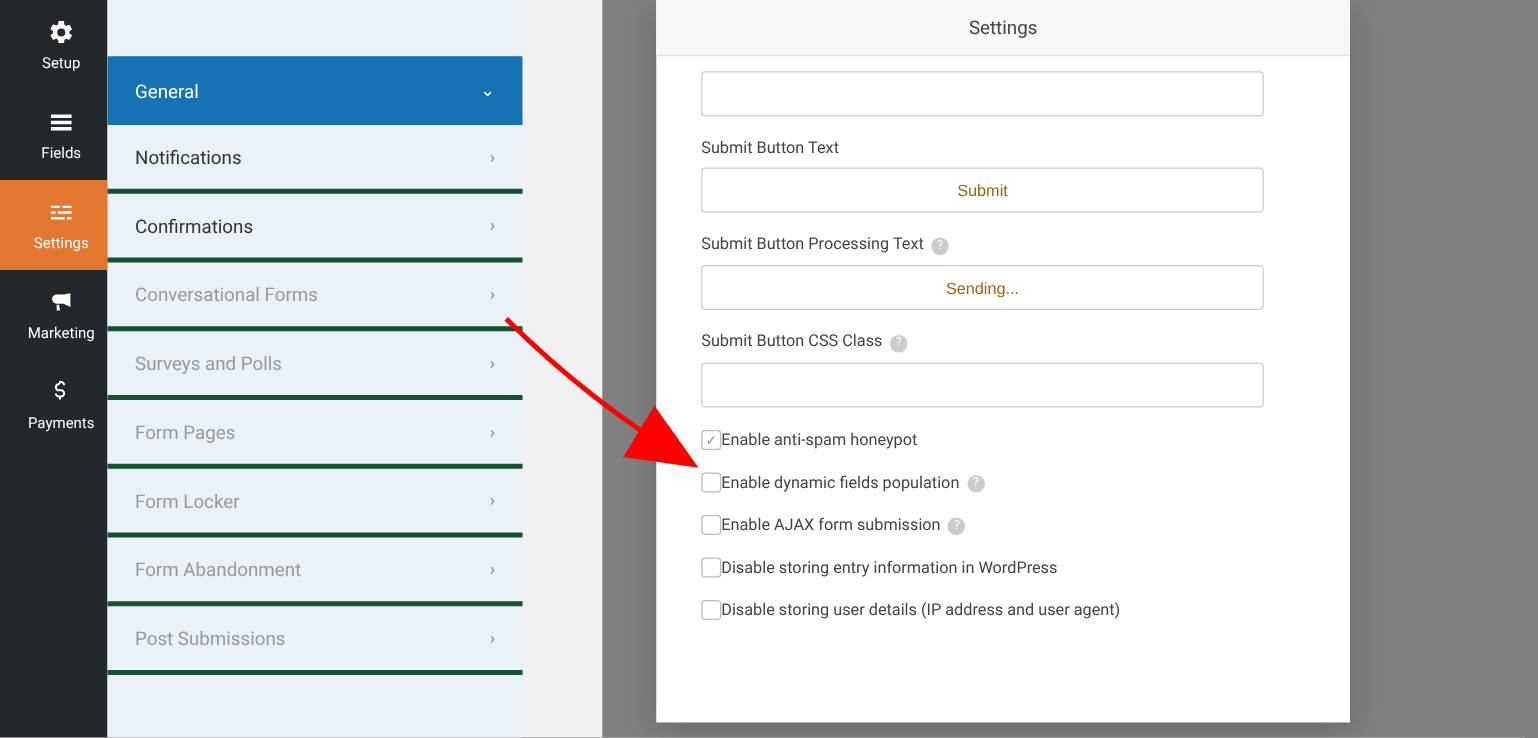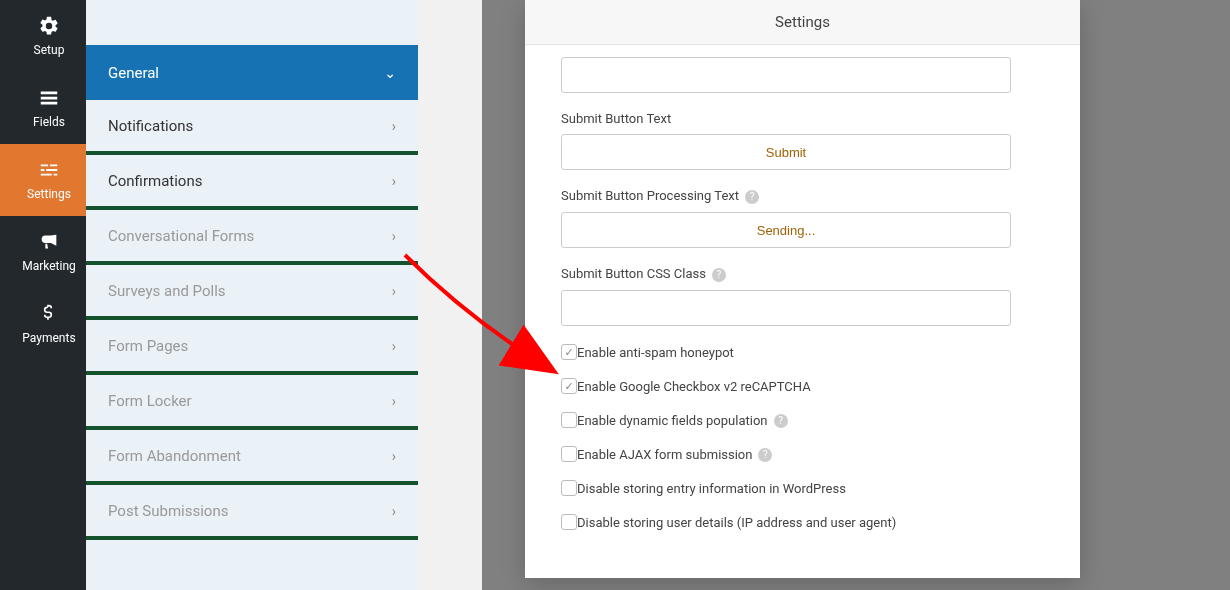--- a/index.html
+++ b/index.html
@@ -141,24 +141,20 @@
     <div class="field">
       <label><span>Submit Button CSS Class</span><span class="help">?</span></label>
       <input type="text" value="" style="">
     </div>
 
     <div class="checkbox-row">
       <span class="cb checked"></span>
       <span>Enable anti-spam honeypot</span>
     </div>
 
-    <div class="checkbox-row">
-      <span class="cb checked"></span>
-      <span>Enable Google Checkbox v2 reCAPTCHA</span>
-    </div>
 
     <div class="checkbox-row">
       <span class="cb"></span>
       <span>Enable dynamic fields population</span>
       <span class="help">?</span>
     </div>
 
     <div class="checkbox-row">
       <span class="cb"></span>
       <span>Enable AJAX form submission</span>

